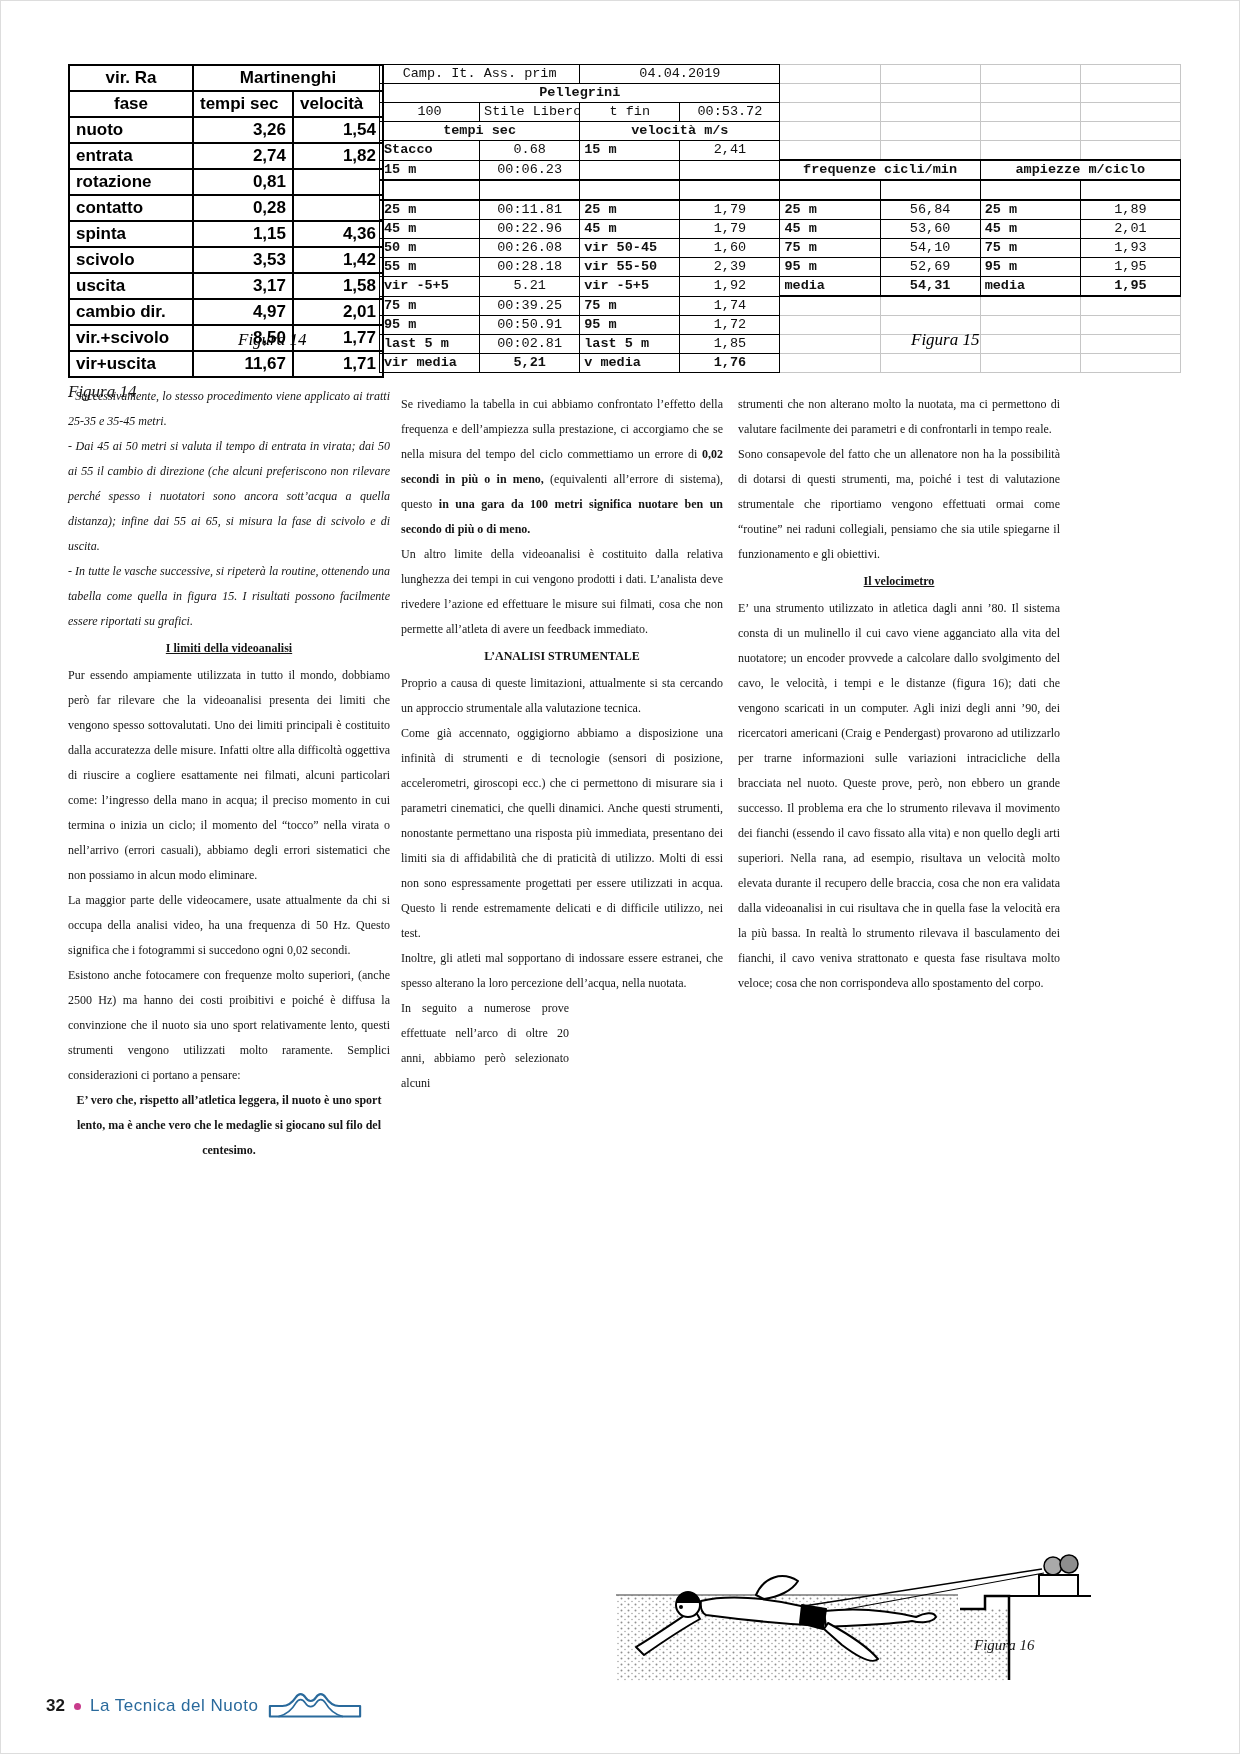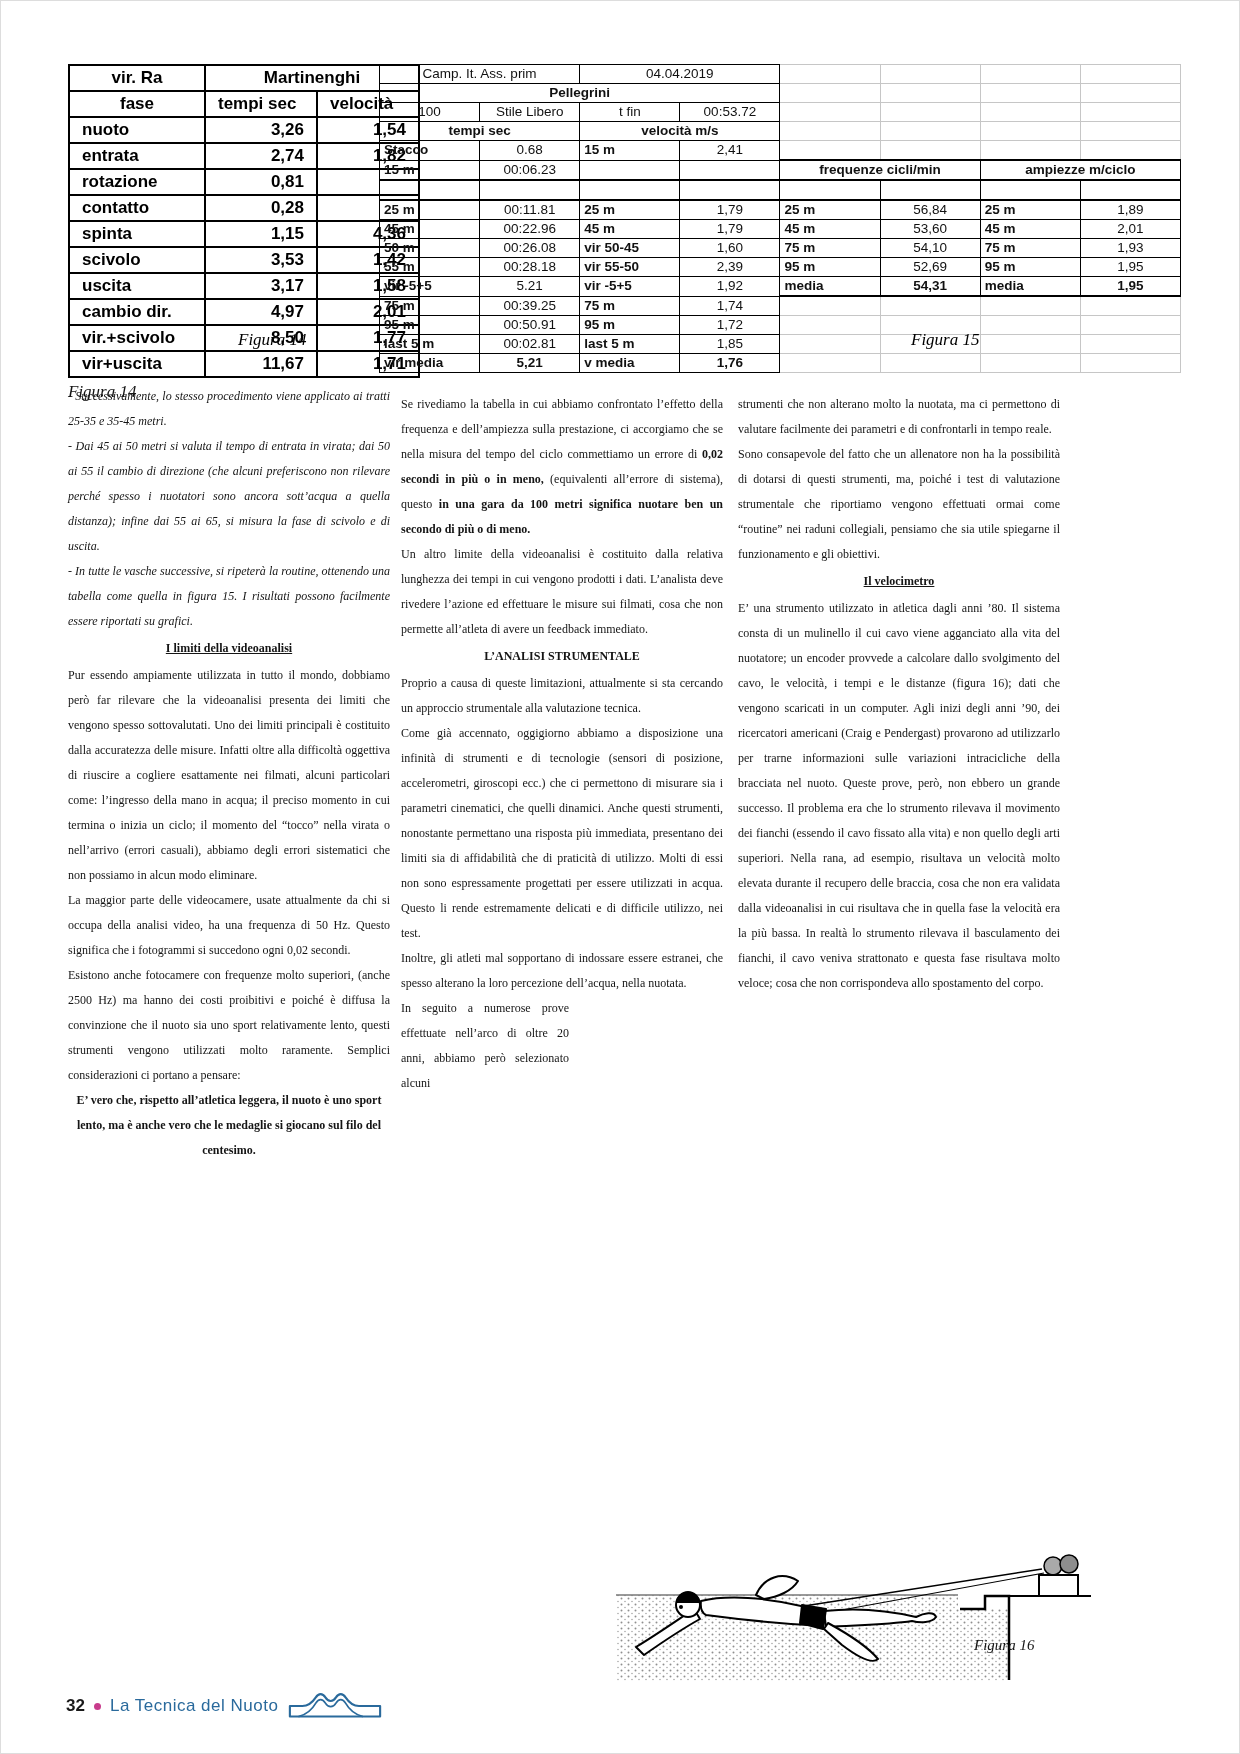--- a/index.html
+++ b/index.html
@@ -4,31 +4,31 @@
 <title>La Tecnica del Nuoto - p.32</title>
 <style>
   html,body{margin:0;padding:0;background:#f2f2f2;}
   .page{position:relative;width:1240px;height:1754px;background:#fff;border:1px solid #ddd;
         box-sizing:border-box;font-family:"Liberation Serif",serif;color:#151515;overflow:hidden;}
 
   
   .f14{position:absolute;left:67px;top:63px;}
   .f14 table{border-collapse:collapse;font-family:"Liberation Sans",sans-serif;
              font-weight:bold;font-size:17px;color:#000;}
-  .f14 td{border:2px solid #000;height:24px;padding:0 12px;white-space:nowrap;}
+  .f14 td{border:2px solid #000;height:24px;padding:0 6px;white-space:nowrap;}
   .f14 .c{text-align:center;} .f14 .r{text-align:right;margin-left:32px;}
   .w1{width:110px;} .w2{width:86px;} .w3{width:76px;}
   .f14-mark{position:absolute;left:170px;top:266px;font-family:"Liberation Serif",serif;
             font-style:italic;font-size:17px;color:#000;pointer-events:none;}
   .figcap{position:absolute;left:67px;top:381px;font-style:italic;font-size:17px;}
 
   
   .f15{position:absolute;left:378px;top:63px;}
   .f15 table{border-collapse:collapse;table-layout:fixed;width:802px;
-             font-family:Liberation Sans, sans-serif;font-size:13.5px;color:#111;}
+             font-family:Liberation Mono, monospace;font-size:13.5px;color:#111;}
   .f15 td{height:18px;padding:0 4px;white-space:nowrap;overflow:hidden;line-height:1.05;}
   .d{border:1px solid #000;} .l{border:1px solid #c6c6c6;}
   .b{font-weight:bold;} .c{text-align:center;}
   .bb2{border-bottom:2.5px solid #000;} .bt2{border-top:2.5px solid #000;}
   .f15-cap{position:absolute;left:532px;top:266px;font-family:"Liberation Serif",serif;
            font-style:italic;font-size:17px;color:#000;}
 
   
   .col{position:absolute;width:322px;text-align:justify;font-size:12px;line-height:25px;}
   .col p{margin:0;}
@@ -43,21 +43,21 @@
 
   
   .fig16{position:absolute;left:605px;top:1548px;width:485px;height:140px;}
   .fig16 svg{display:block;}
   .fig16-cap{position:absolute;left:368px;top:88px;font-style:italic;font-size:15px;
              font-family:"Liberation Serif",serif;}
 
   
   .footer{position:absolute;left:45px;top:1690px;display:flex;align-items:center;gap:9px;
           font-family:"Liberation Sans",sans-serif;font-size:17px;}
-  .pgnum{font-weight:bold;color:#1a1a1a;margin-left:20px;}
+  .pgnum{font-weight:bold;color:#1a1a1a;}
   .dot{width:7px;height:7px;border-radius:50%;display:inline-block;}
   .mag{letter-spacing:0.5px;}
 </style>
 </head>
 <body>
 
 <div class="page">
 
   <div class="f14">
     <table>

